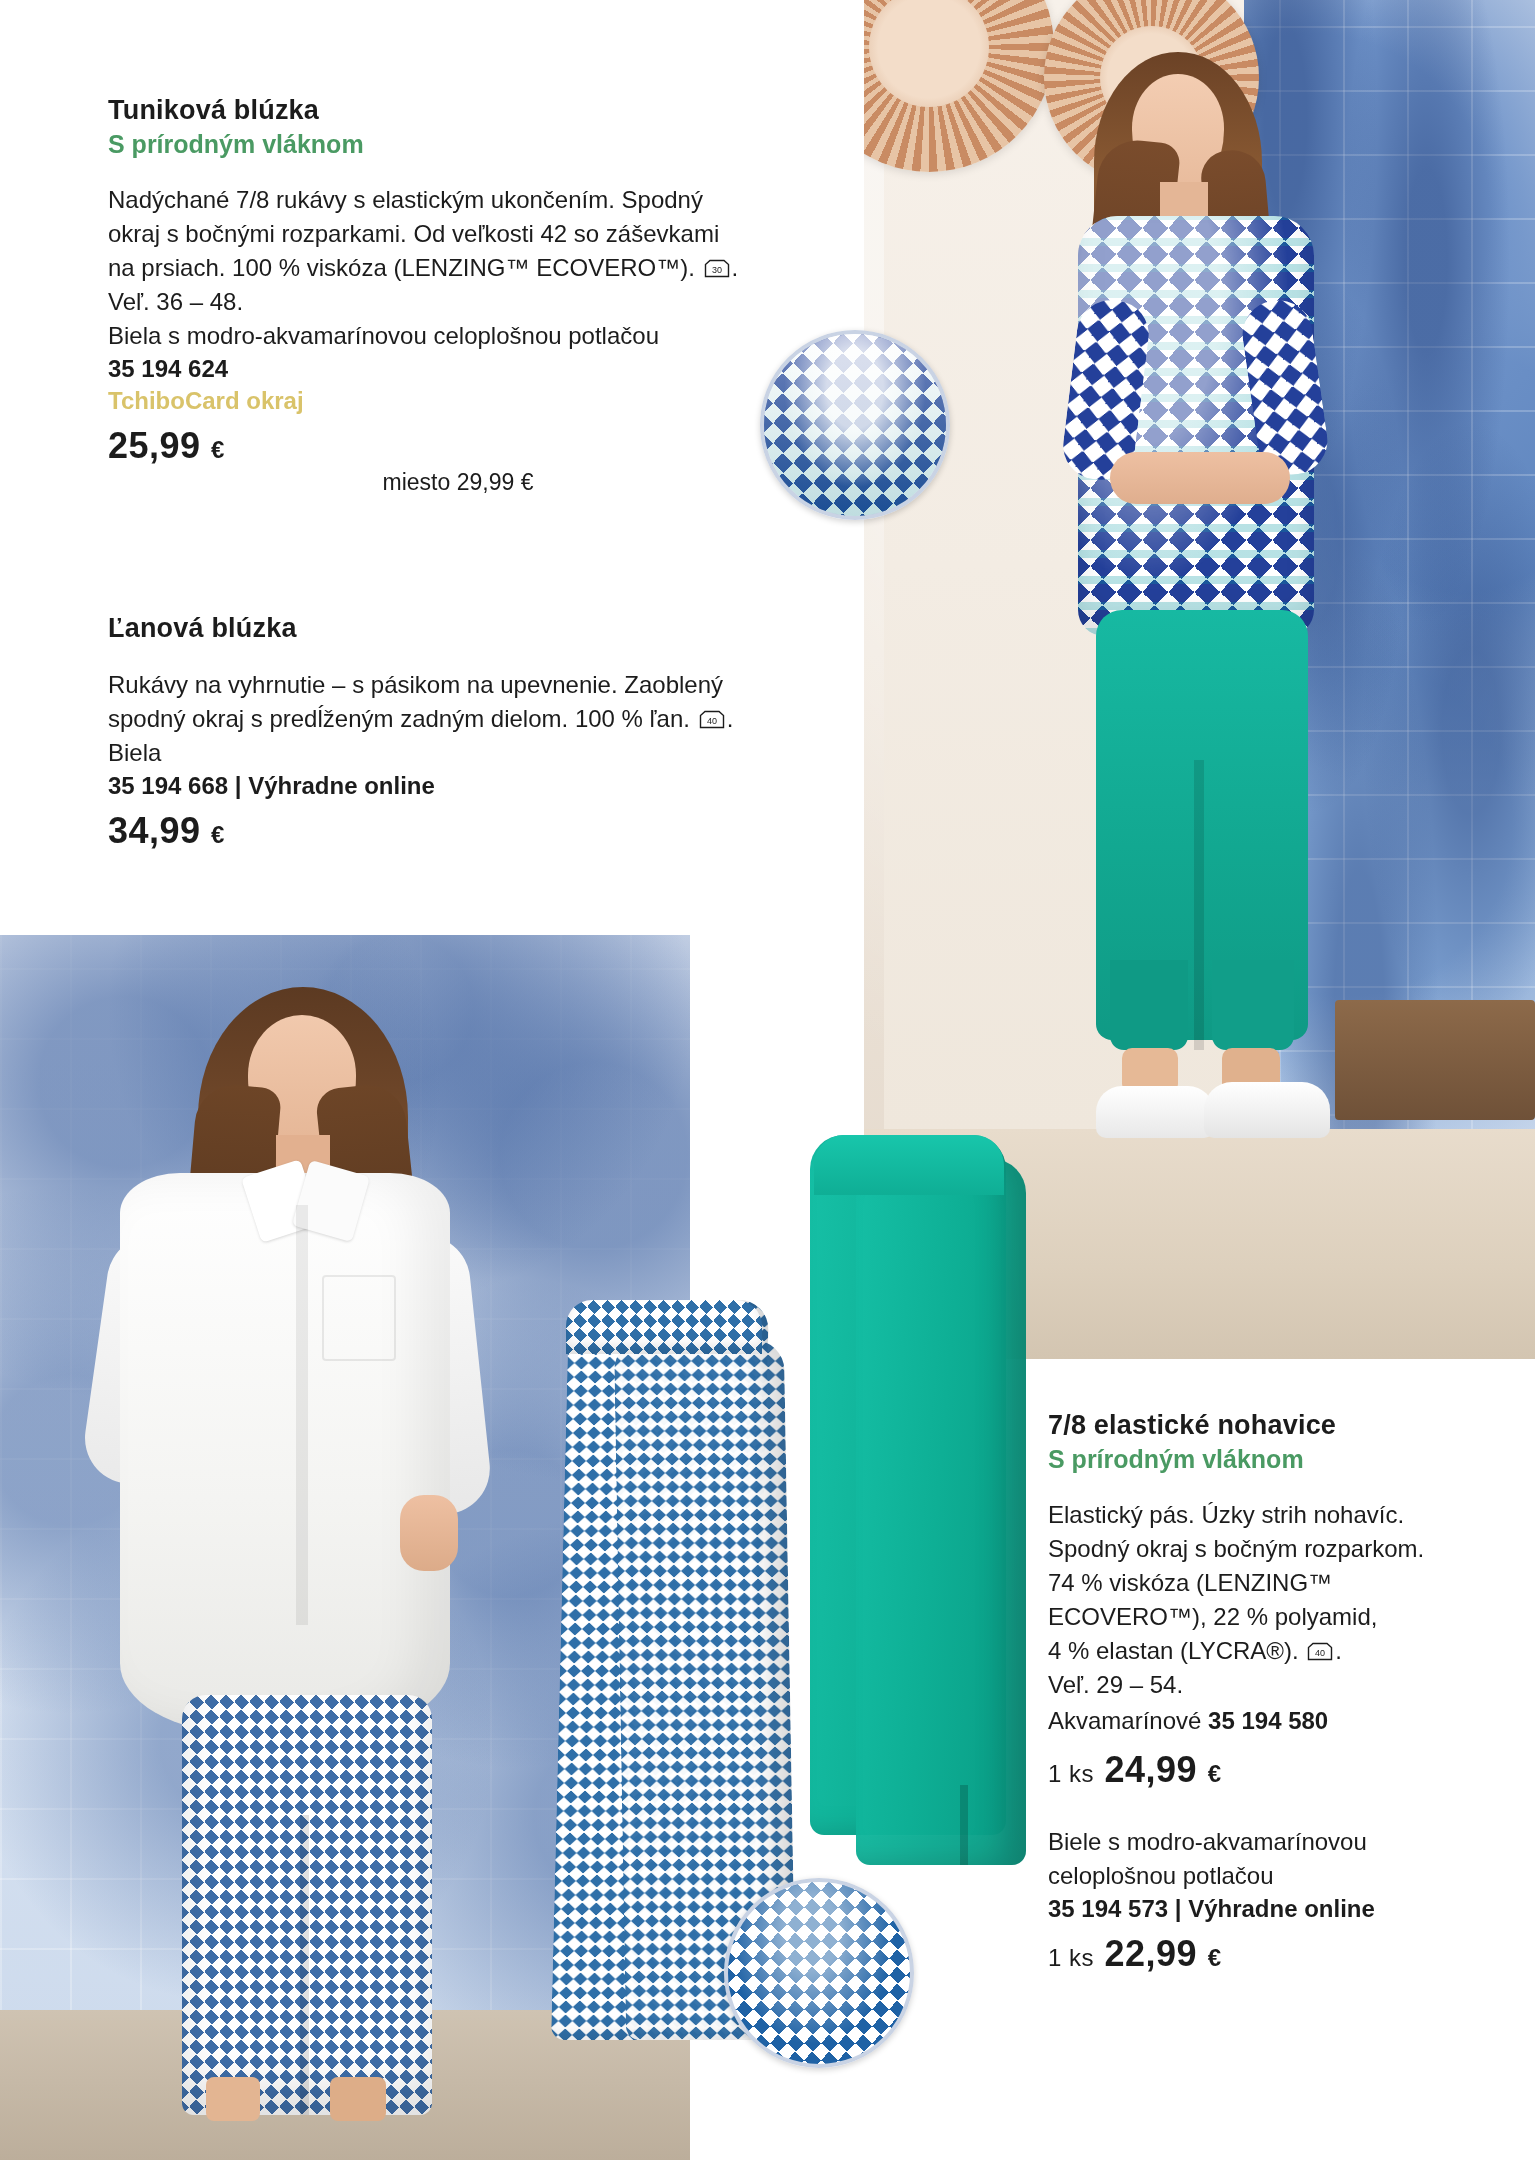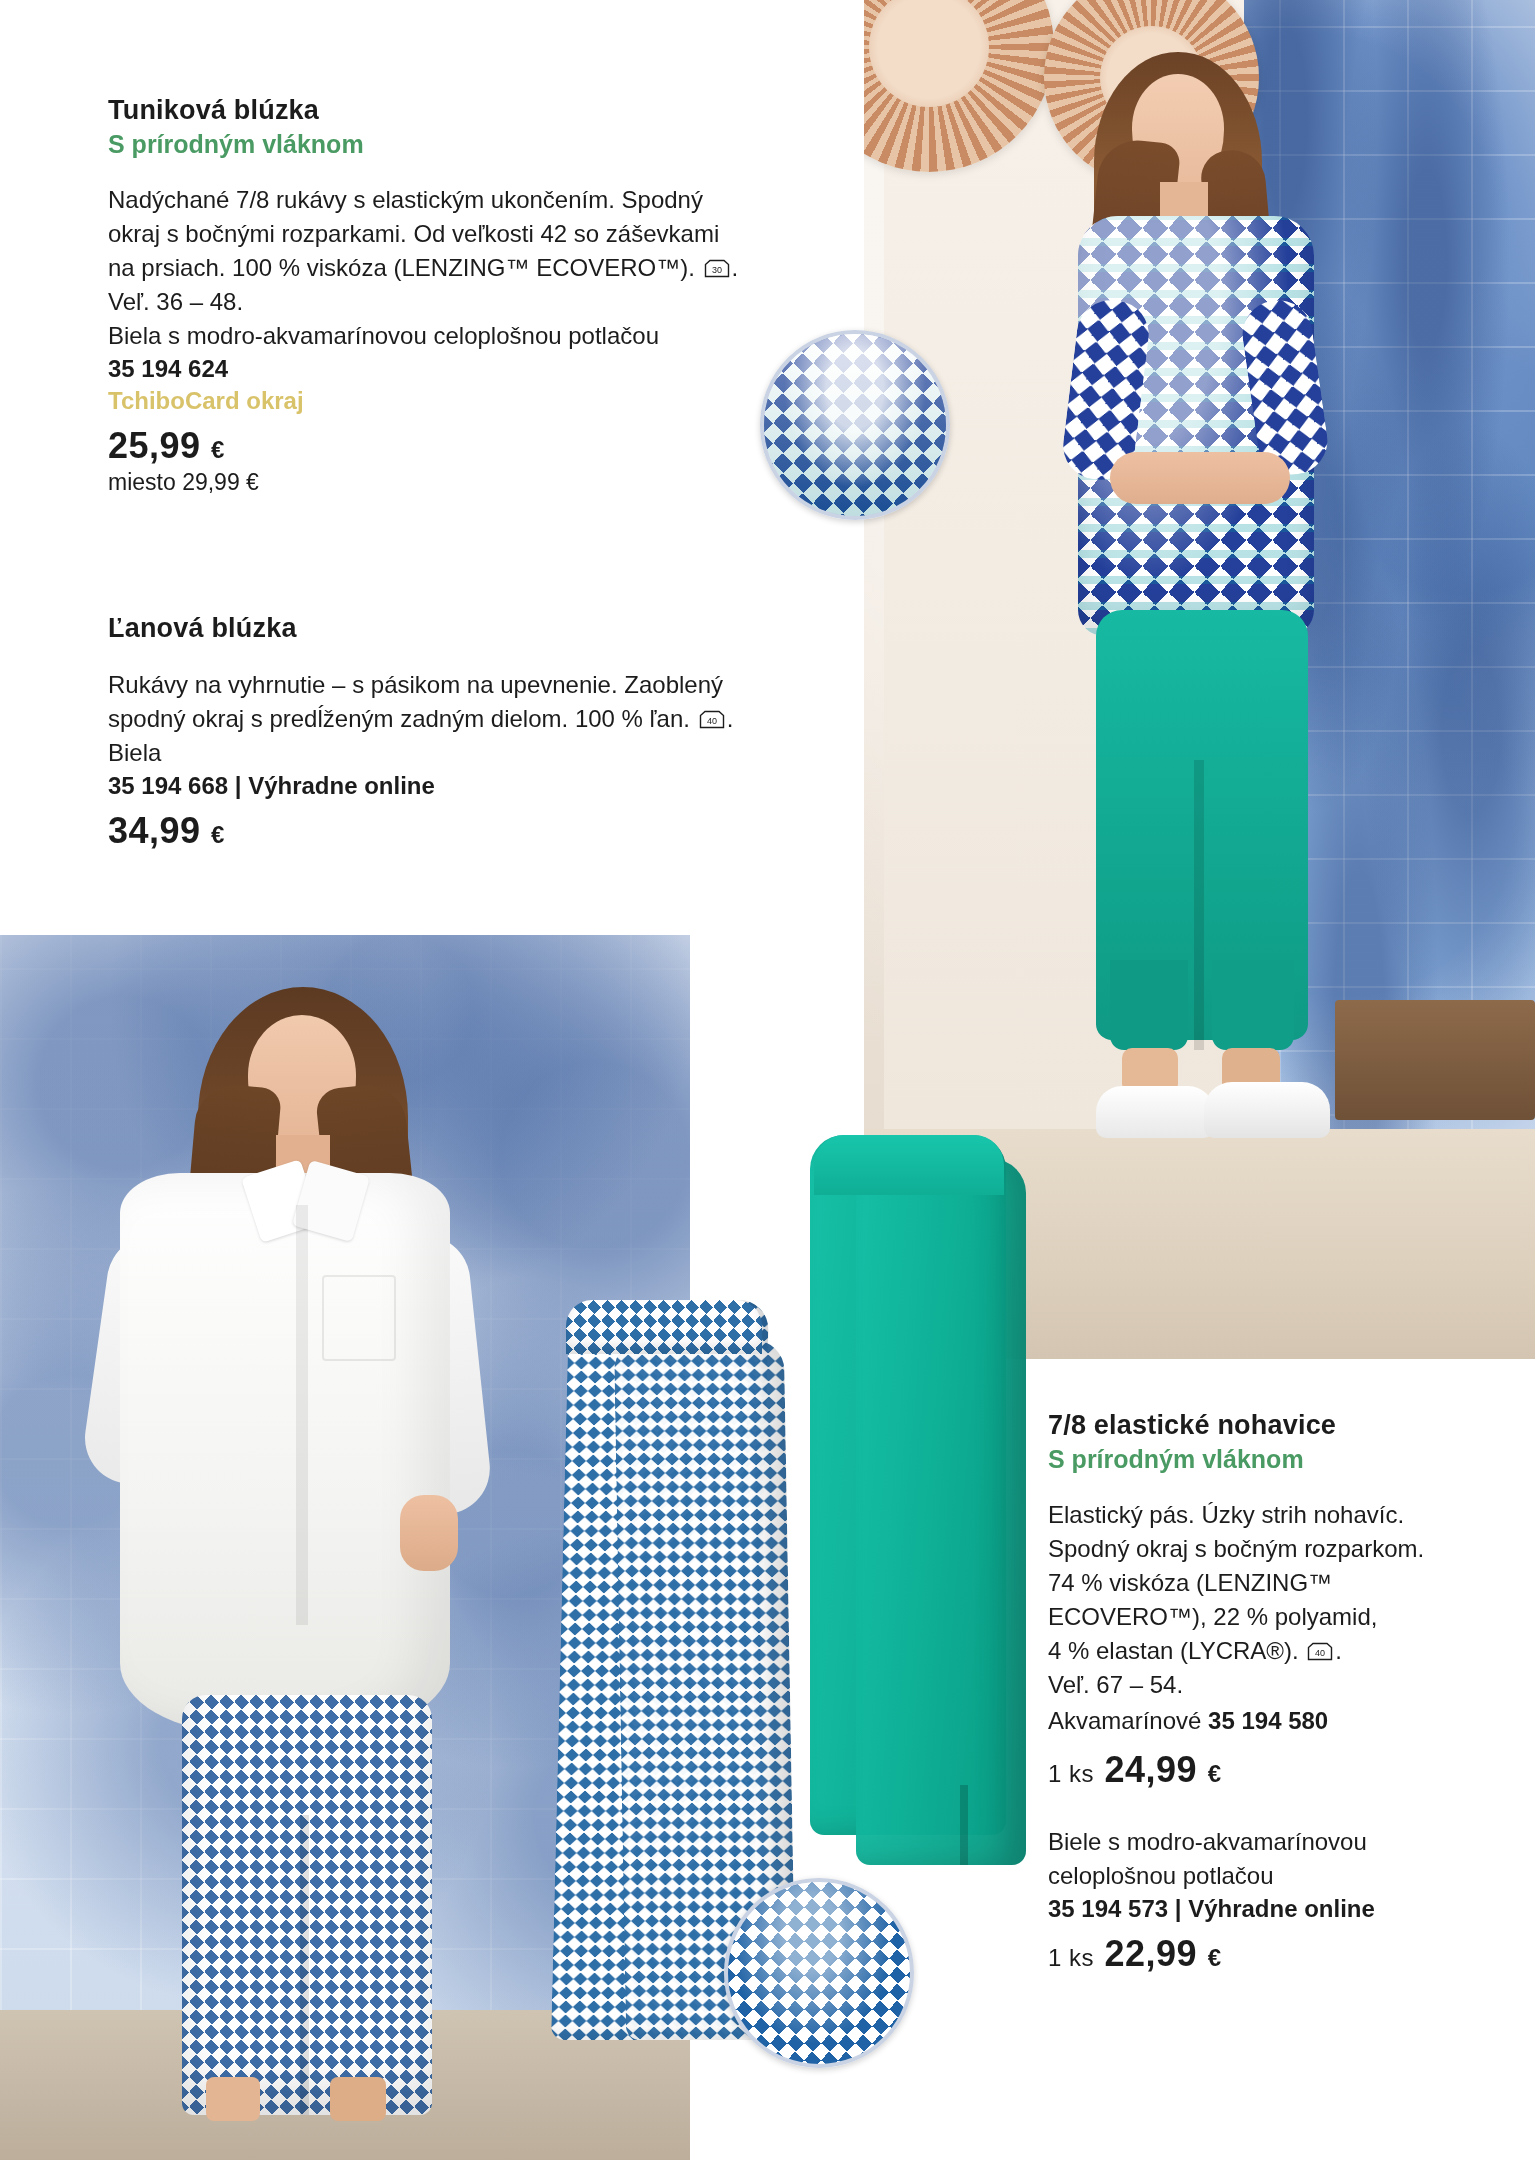--- a/index.html
+++ b/index.html
@@ -15,21 +15,21 @@
 
   
   .ttl { font-size: 27px; font-weight: bold; letter-spacing: .2px; }
   .sub-green { font-size: 25px; font-weight: bold; color: #4a9a63; margin-top: 4px; }
   .body-txt { font-size: 24px; line-height: 1.42; margin-top: 24px; }
   .code { font-size: 24px; font-weight: bold; margin-top: 2px; }
   .card-label { font-size: 24px; font-weight: bold; color: #d9c36a; margin-top: 4px; }
   .price { font-size: 36px; font-weight: bold; letter-spacing: .5px; margin-top: 10px; }
   .price .cur { font-size: 24px; font-weight: bold; }
   .price .ks { font-size: 24px; font-weight: normal; }
-  .was { font-size: 23px; margin-top: 2px; }
+  .was { font-size: 23px; margin-top: 2px; text-align: center; }
 
   .wash {
     display:inline-block; vertical-align:-3px;
     width: 26px; height: 21px; position: relative;
     margin: 0 2px;
   }
   .wash svg { display:block; }
 
   
   #block-tunic {
@@ -424,21 +424,21 @@
     <span>74 % viskóza (LENZING™</span><br>
     <span>ECOVERO™), 22 % polyamid,</span><br>
     <span>4 % elastan (LYCRA®).</span>
     <span class="wash">
       <svg viewBox="0 0 26 21" width="26" height="21">
         <path d="M1.5 6.5 L6 2.5 L20 2.5 L24.5 6.5 L24.5 18.5 L1.5 18.5 Z" fill="none" stroke="#1c1c1c" stroke-width="1.4"></path>
         <text x="13" y="15" font-size="9" text-anchor="middle" fill="#1c1c1c" font-family="Liberation Sans, sans-serif">40</text>
       </svg>
     </span>.
   </div>
-  <div class="body-txt" style="margin-top:0">Veľ. 67 – 54.</div>
+  <div class="body-txt" style="margin-top:0">Veľ. 29 – 54.</div>
 
   <div class="body-txt" style="margin-top:2px">
     <span>Akvamarínové</span>
     <b>35 194 580</b>
   </div>
   <div class="price">
     <span class="ks">1 ks</span>
     <span>24,99</span>
     <span class="cur">€</span>
   </div>

